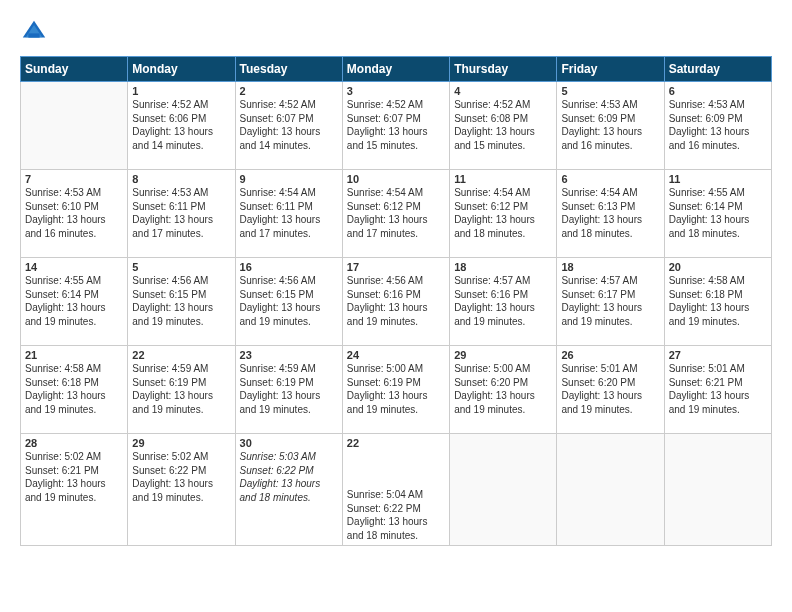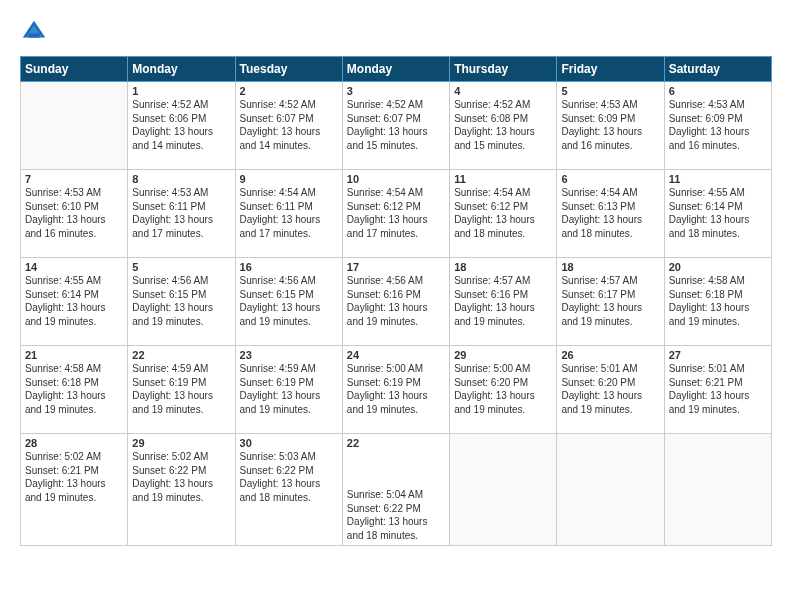--- a/index.html
+++ b/index.html
@@ -342,21 +342,21 @@
           </td>
           <td>
             <span class="day-num">29</span>
             <div class="day-info" style="white-space: pre-line;">Sunrise: 5:02 AM
 Sunset: 6:22 PM
 Daylight: 13 hours
 and 19 minutes.</div>
           </td>
           <td>
             <span class="day-num">30</span>
-            <div class="day-info" style="white-space: pre-line;">Sunrise: 5:03 AM
+            <div class="day-info" style="white-space: pre-line; font-style: italic;">Sunrise: 5:03 AM
 Sunset: 6:22 PM
 Daylight: 13 hours
 and 18 minutes.</div>
           </td>
           <td>
             <span class="day-num">22</span>
             <div class="day-info" style="white-space: pre-line; margin-top: 39px;">Sunrise: 5:04 AM
 Sunset: 6:22 PM
 Daylight: 13 hours
 and 18 minutes.</div>

